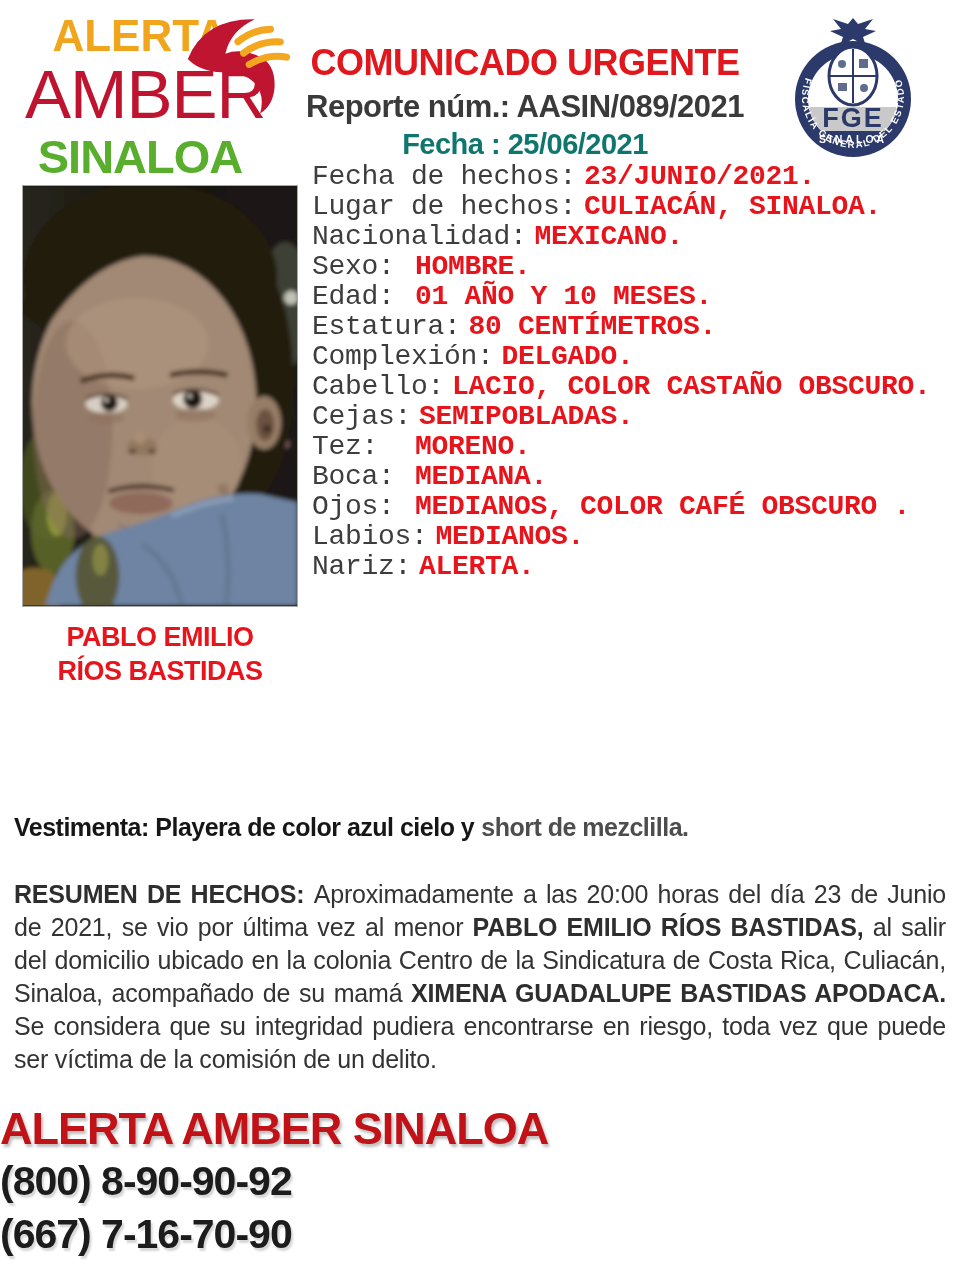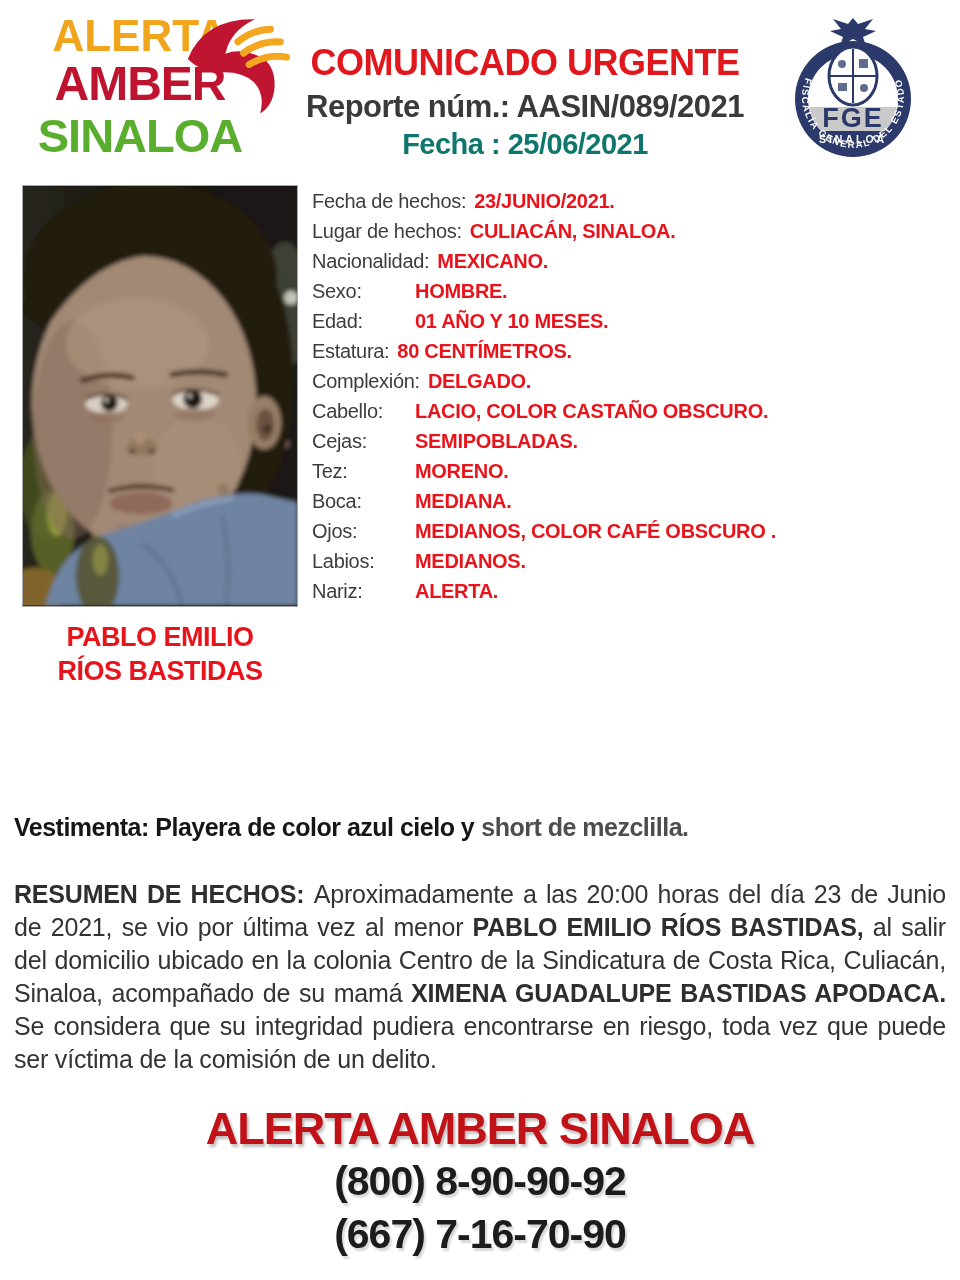--- a/index.html
+++ b/index.html
@@ -7,59 +7,59 @@
     --navy:#2b3a6b; --logo-orange:#f0a51d; --logo-crimson:#bf1430; --logo-green:#59ae2d;
     --label-gray:#3d3d3d; --text-black:#333333;
   }
   html,body{margin:0;padding:0;background:#ffffff;}
   .poster{position:relative;width:960px;height:1280px;background:#fff;overflow:hidden;
           font-family:"Liberation Sans", sans-serif;}
 
   
   .logo{position:absolute;left:25px;top:14px;width:230px;text-align:center;line-height:1;}
   .logo .l1{font-size:44px;font-weight:bold;color:var(--logo-orange);letter-spacing:0px;}
-  .logo .l2{font-size:48px;font-weight:bold;color:var(--logo-crimson);margin-top:2px;letter-spacing:-1px;position:relative;z-index:2;}
+  .logo .l2{font-size:69px;font-weight:normal;color:var(--logo-crimson);margin-top:2px;letter-spacing:-1px;position:relative;z-index:2;}
   .logo .l3{font-size:47px;font-weight:bold;color:var(--logo-green);margin-top:4px;letter-spacing:-1px;}
   .horn{position:absolute;left:158px;top:-6px;z-index:1;}
 
   
   .header{position:absolute;left:255px;top:42px;width:540px;text-align:center;}
   .header .h-title{font-size:36px;font-weight:bold;color:var(--header-red);letter-spacing:-0.5px;}
   .header .h-report{font-size:31px;font-weight:bold;color:#3a3a3a;margin-top:5px;letter-spacing:-0.5px;}
   .header .h-date{font-size:29px;font-weight:bold;color:#0f766e;margin-top:3px;letter-spacing:-0.5px;}
 
   
   .fge{position:absolute;left:778px;top:4px;width:150px;height:162px;}
 
   
   .photo{position:absolute;left:22px;top:185px;width:276px;height:422px;border:1px solid #a8a8a8;
          box-sizing:border-box;overflow:hidden;background:#15130f;}
   .photo svg{display:block;}
   .caption{position:absolute;left:6px;top:620px;width:308px;text-align:center;
            font-size:27px;font-weight:bold;color:var(--red-accent);line-height:34px;letter-spacing:-0.5px;}
 
   
-  .details{position:absolute;left:312px;top:186px;width:640px;font-size:20px;line-height:30px;letter-spacing:-0.3px;}
+  .details{position:absolute;left:312px;top:162px;width:640px;font-size:28px;line-height:30px;letter-spacing:-0.3px;font-family:Liberation Mono, monospace;}
   .drow{white-space:nowrap;}
   .dlabel{color:var(--label-gray);display:inline-block;}
   .drow.tab .dlabel{min-width:95px;}
   .dvalue{color:var(--red-accent);font-weight:bold;margin-left:8px;}
 
   
   .vestimenta{position:absolute;left:14px;top:813px;width:940px;font-size:25px;font-weight:bold;letter-spacing:-0.5px;}
   .vestimenta .v-black{color:#161616;}
   .vestimenta .v-gray{color:#4d4d4d;margin-left:7px;}
 
   
   .resumen{position:absolute;left:14px;top:878px;width:932px;font-size:25px;line-height:33px;
            text-align:justify;color:var(--text-black);letter-spacing:-0.2px;}
   .resumen .b{font-weight:bold;color:#2e2e2e;}
 
   
-  .footer{position:absolute;left:0;top:1103px;width:960px;text-align:center;}
+  .footer{position:absolute;left:0;top:1103px;width:960px;}
   .f-title{font-size:45px;font-weight:bold;color:var(--footer-red);letter-spacing:-1px;
            text-shadow:2px 3px 3px rgba(110,110,110,0.45);}
   .f-phone{font-size:41px;font-weight:bold;color:#1c1c1c;line-height:53px;letter-spacing:-1px;
            text-shadow:2px 3px 2px rgba(140,140,140,0.35);}
 </style>
 </head>
 <body>
 
 <div class="poster">
 

